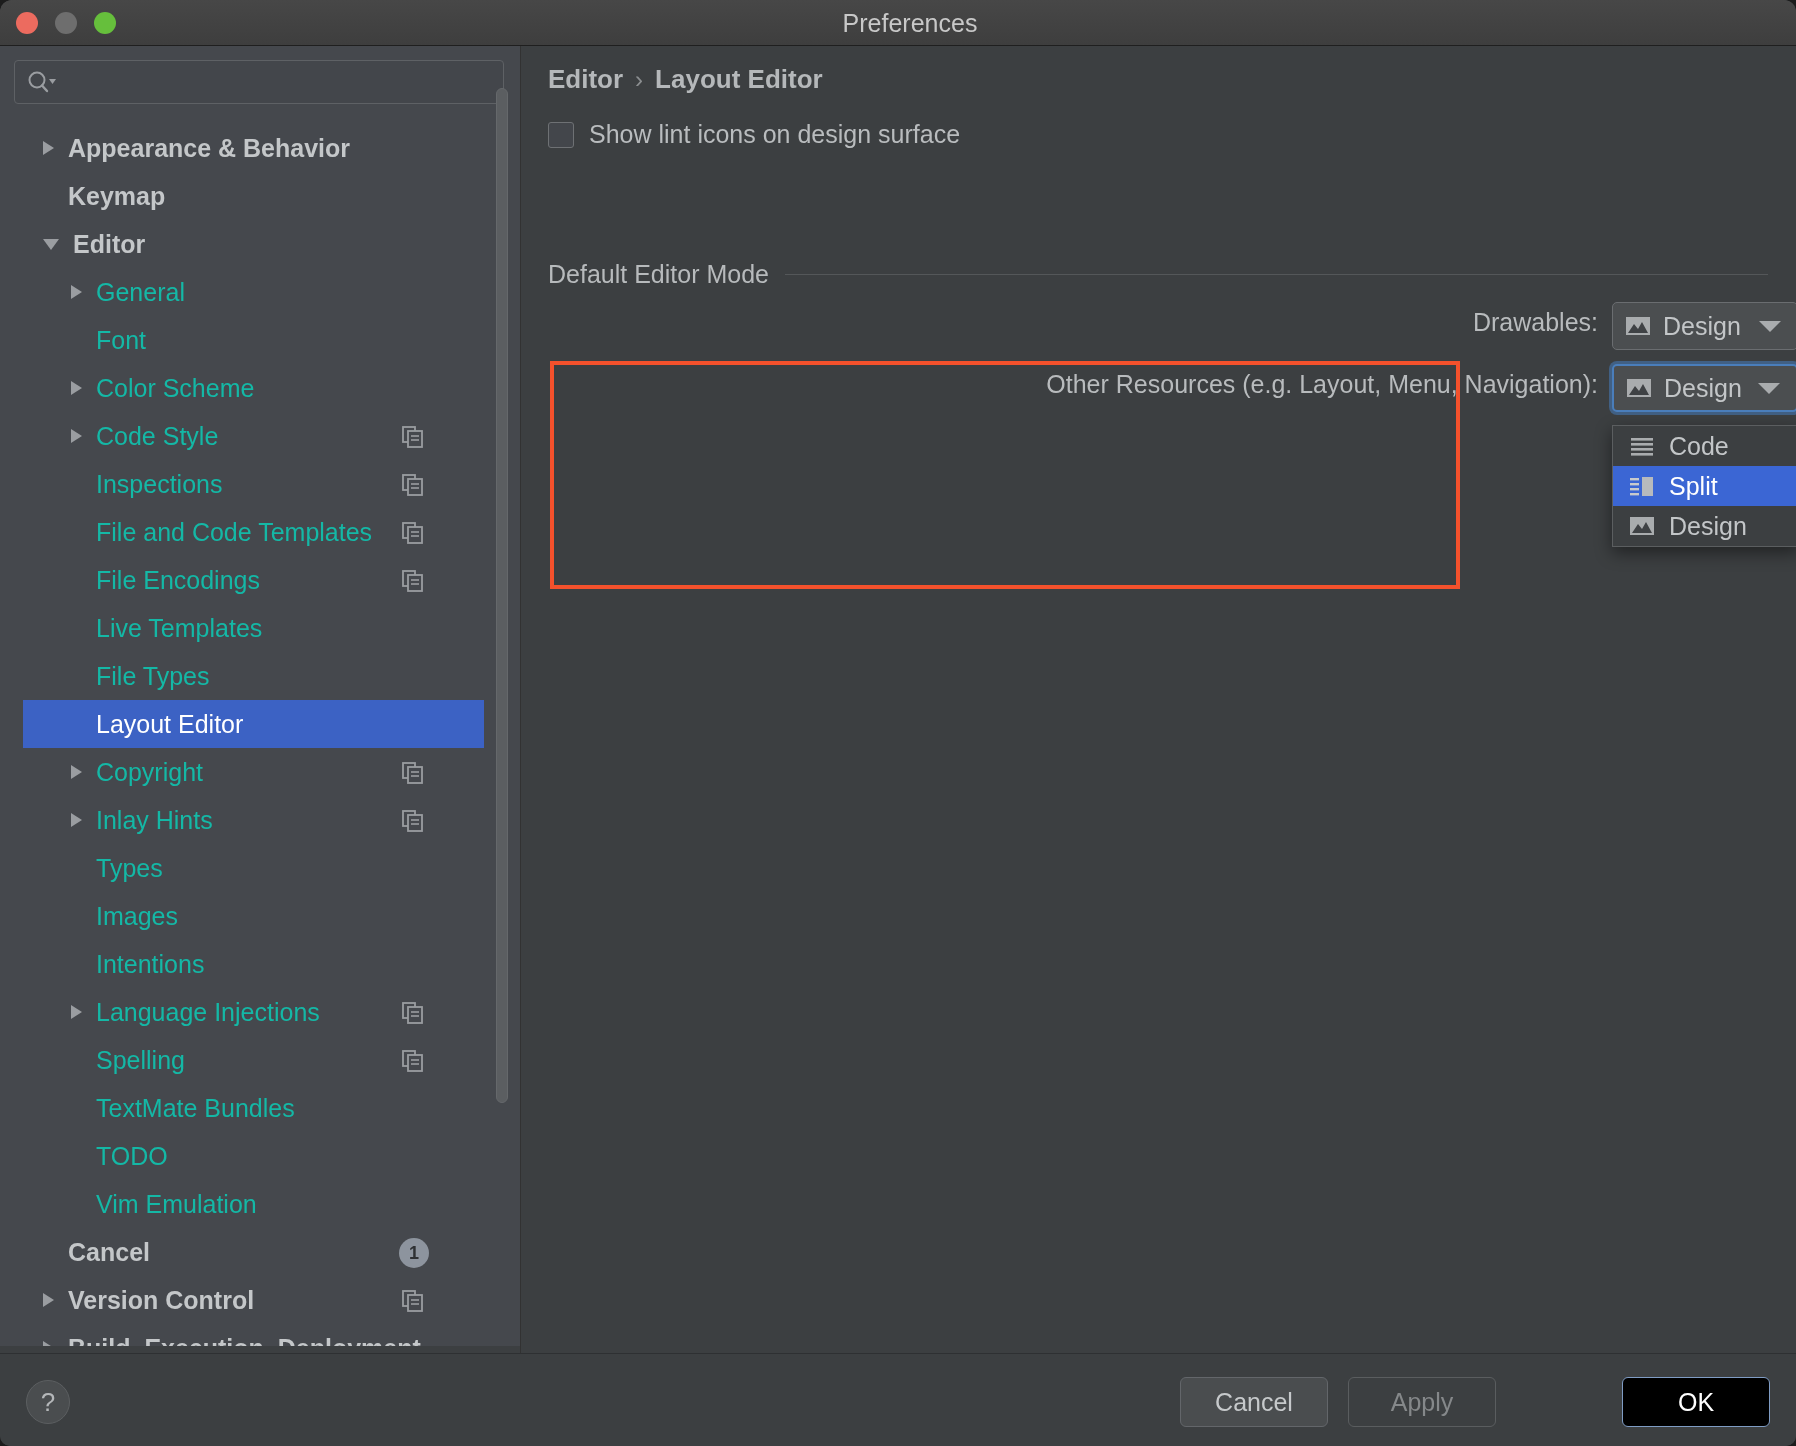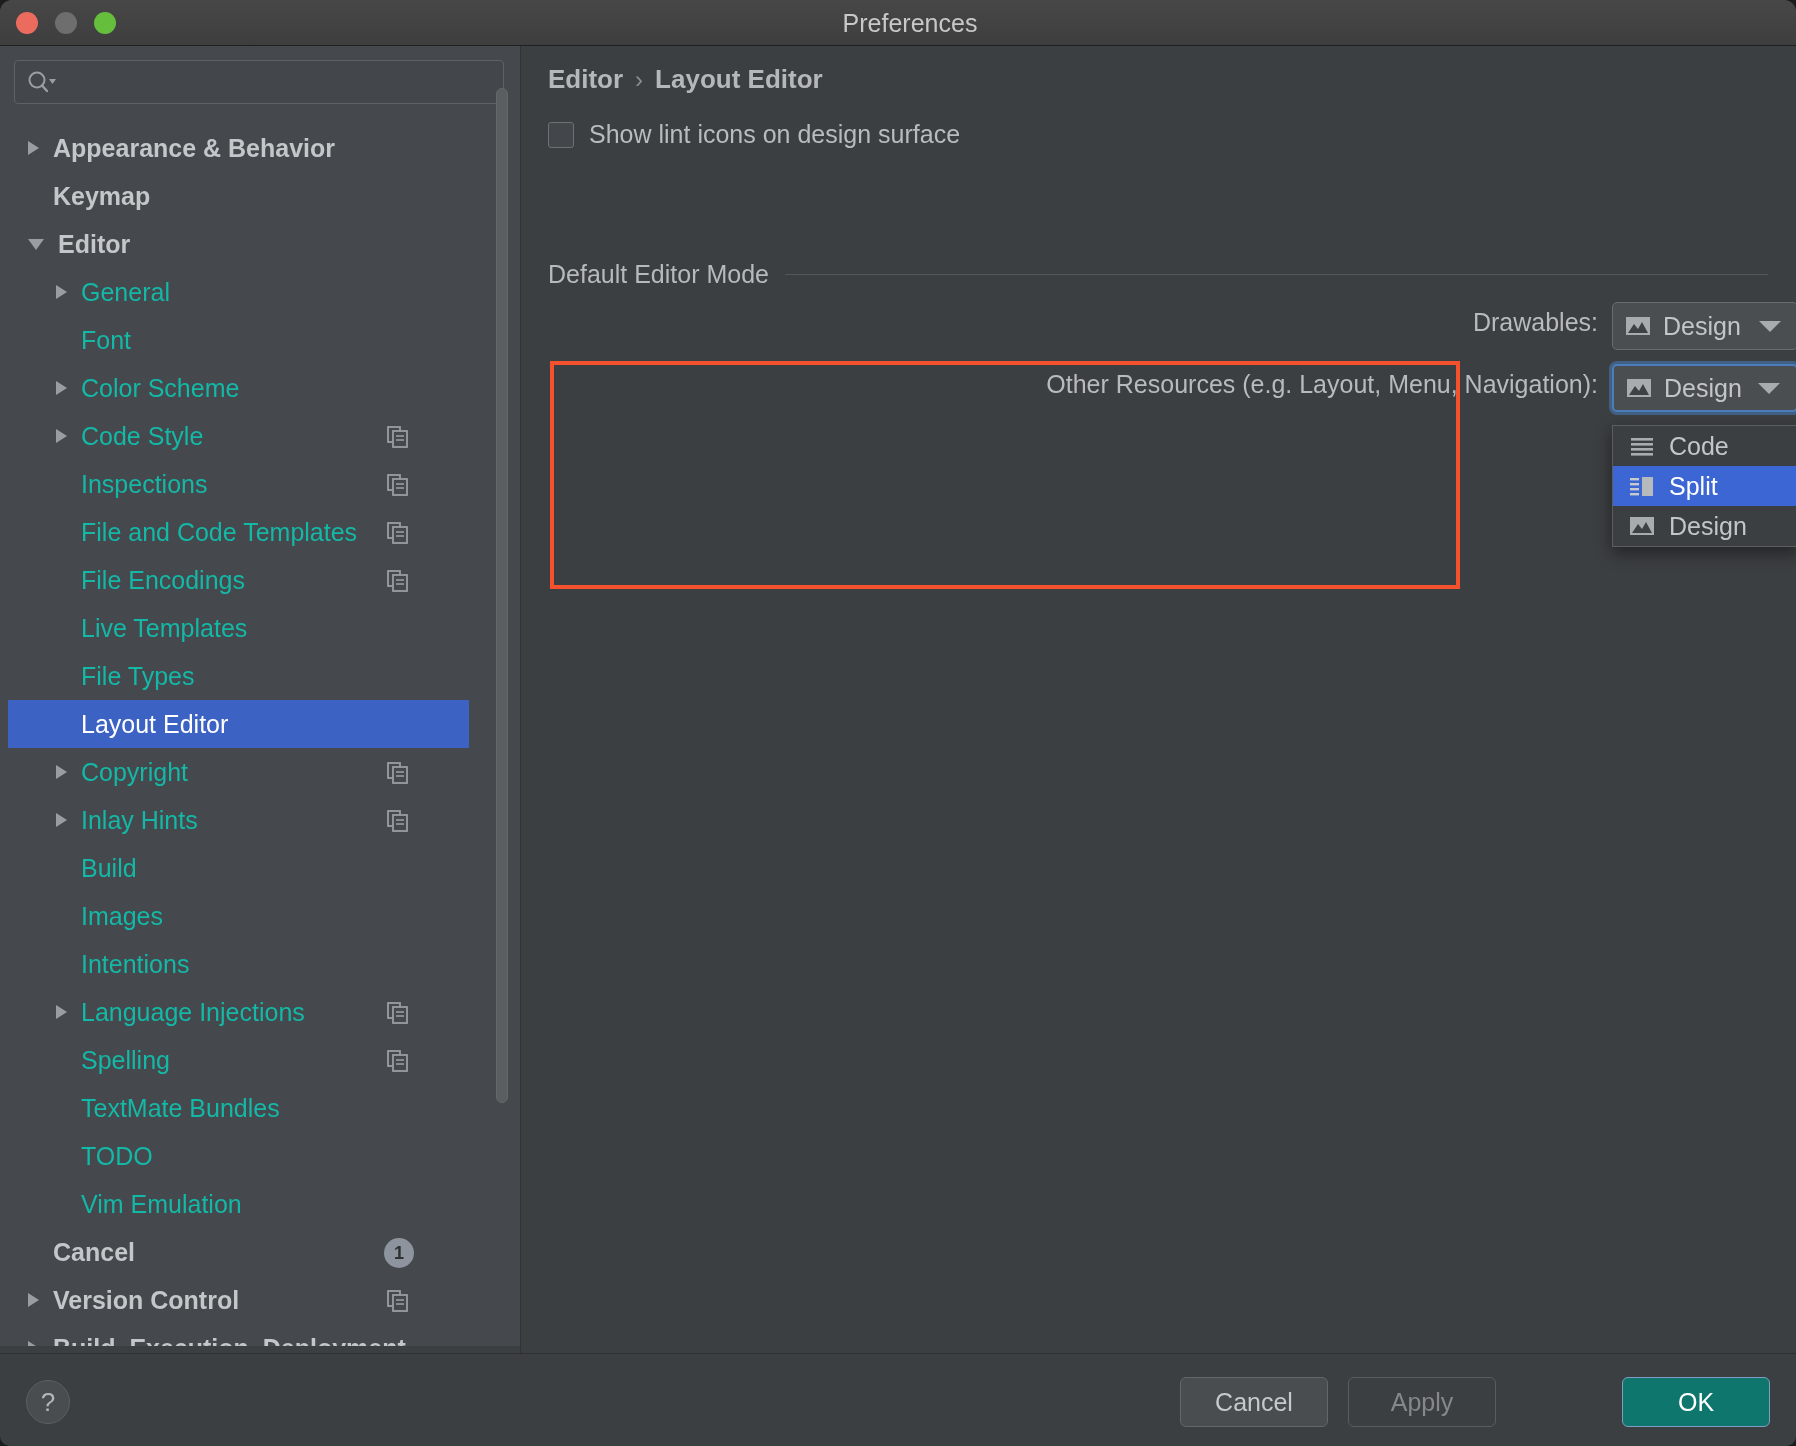--- a/index.html
+++ b/index.html
@@ -94,21 +94,21 @@
     height: 100%;
     background: transparent;
     border: none;
     outline: none;
     color: #bbbbbb;
     font-size: 20px;
     font-family: "Liberation Sans", sans-serif;
   }
   #tree {
     position: absolute;
-    left: 0; top: 78px;
+    left: 15px; top: 78px;
     width: 461px;
     height: 1230px;
     overflow: hidden;
     padding-left: 8px;
   }
   .tree-row {
     position: relative;
     height: 48px;
     display: flex;
     align-items: center;
@@ -367,21 +367,21 @@
   #btn-apply {
     right: 300px;
     width: 148px;
     background: #3c3f41;
     border: 1px solid #5a5d5f;
     color: #85888a;
   }
   #btn-ok {
     right: 26px;
     width: 148px;
-    background: #0f766e;
+    background: #000000;
     border: 1px solid #7f9cc4;
     color: #ffffff;
   }
 </style>
 </head>
 <body>
 
 <div id="window">
 
   <div id="titlebar">
@@ -499,21 +499,21 @@
           <span class="tree-label">Inlay Hints</span>
           <span class="copy-icon"><svg width="22" height="22" viewBox="0 0 22 22">
               <rect x="1" y="1" width="12" height="15" fill="none" stroke="#9a9da1" stroke-width="1.8"></rect>
               <rect x="6" y="5" width="14" height="16" fill="#45484d" stroke="#9a9da1" stroke-width="1.8"></rect>
               <line x1="9" y1="10" x2="17" y2="10" stroke="#9a9da1" stroke-width="1.6"></line>
               <line x1="9" y1="14" x2="17" y2="14" stroke="#9a9da1" stroke-width="1.6"></line>
             </svg></span>
         </div>
         <div class="tree-row ind1">
           <span class="tw-spacer"></span>
-          <span class="tree-label">Build</span>
+          <span class="tree-label">Types</span>
         </div>
         <div class="tree-row ind1">
           <span class="tw-spacer"></span>
           <span class="tree-label">Images</span>
         </div>
         <div class="tree-row ind1">
           <span class="tw-spacer"></span>
           <span class="tree-label">Intentions</span>
         </div>
         <div class="tree-row ind1">

